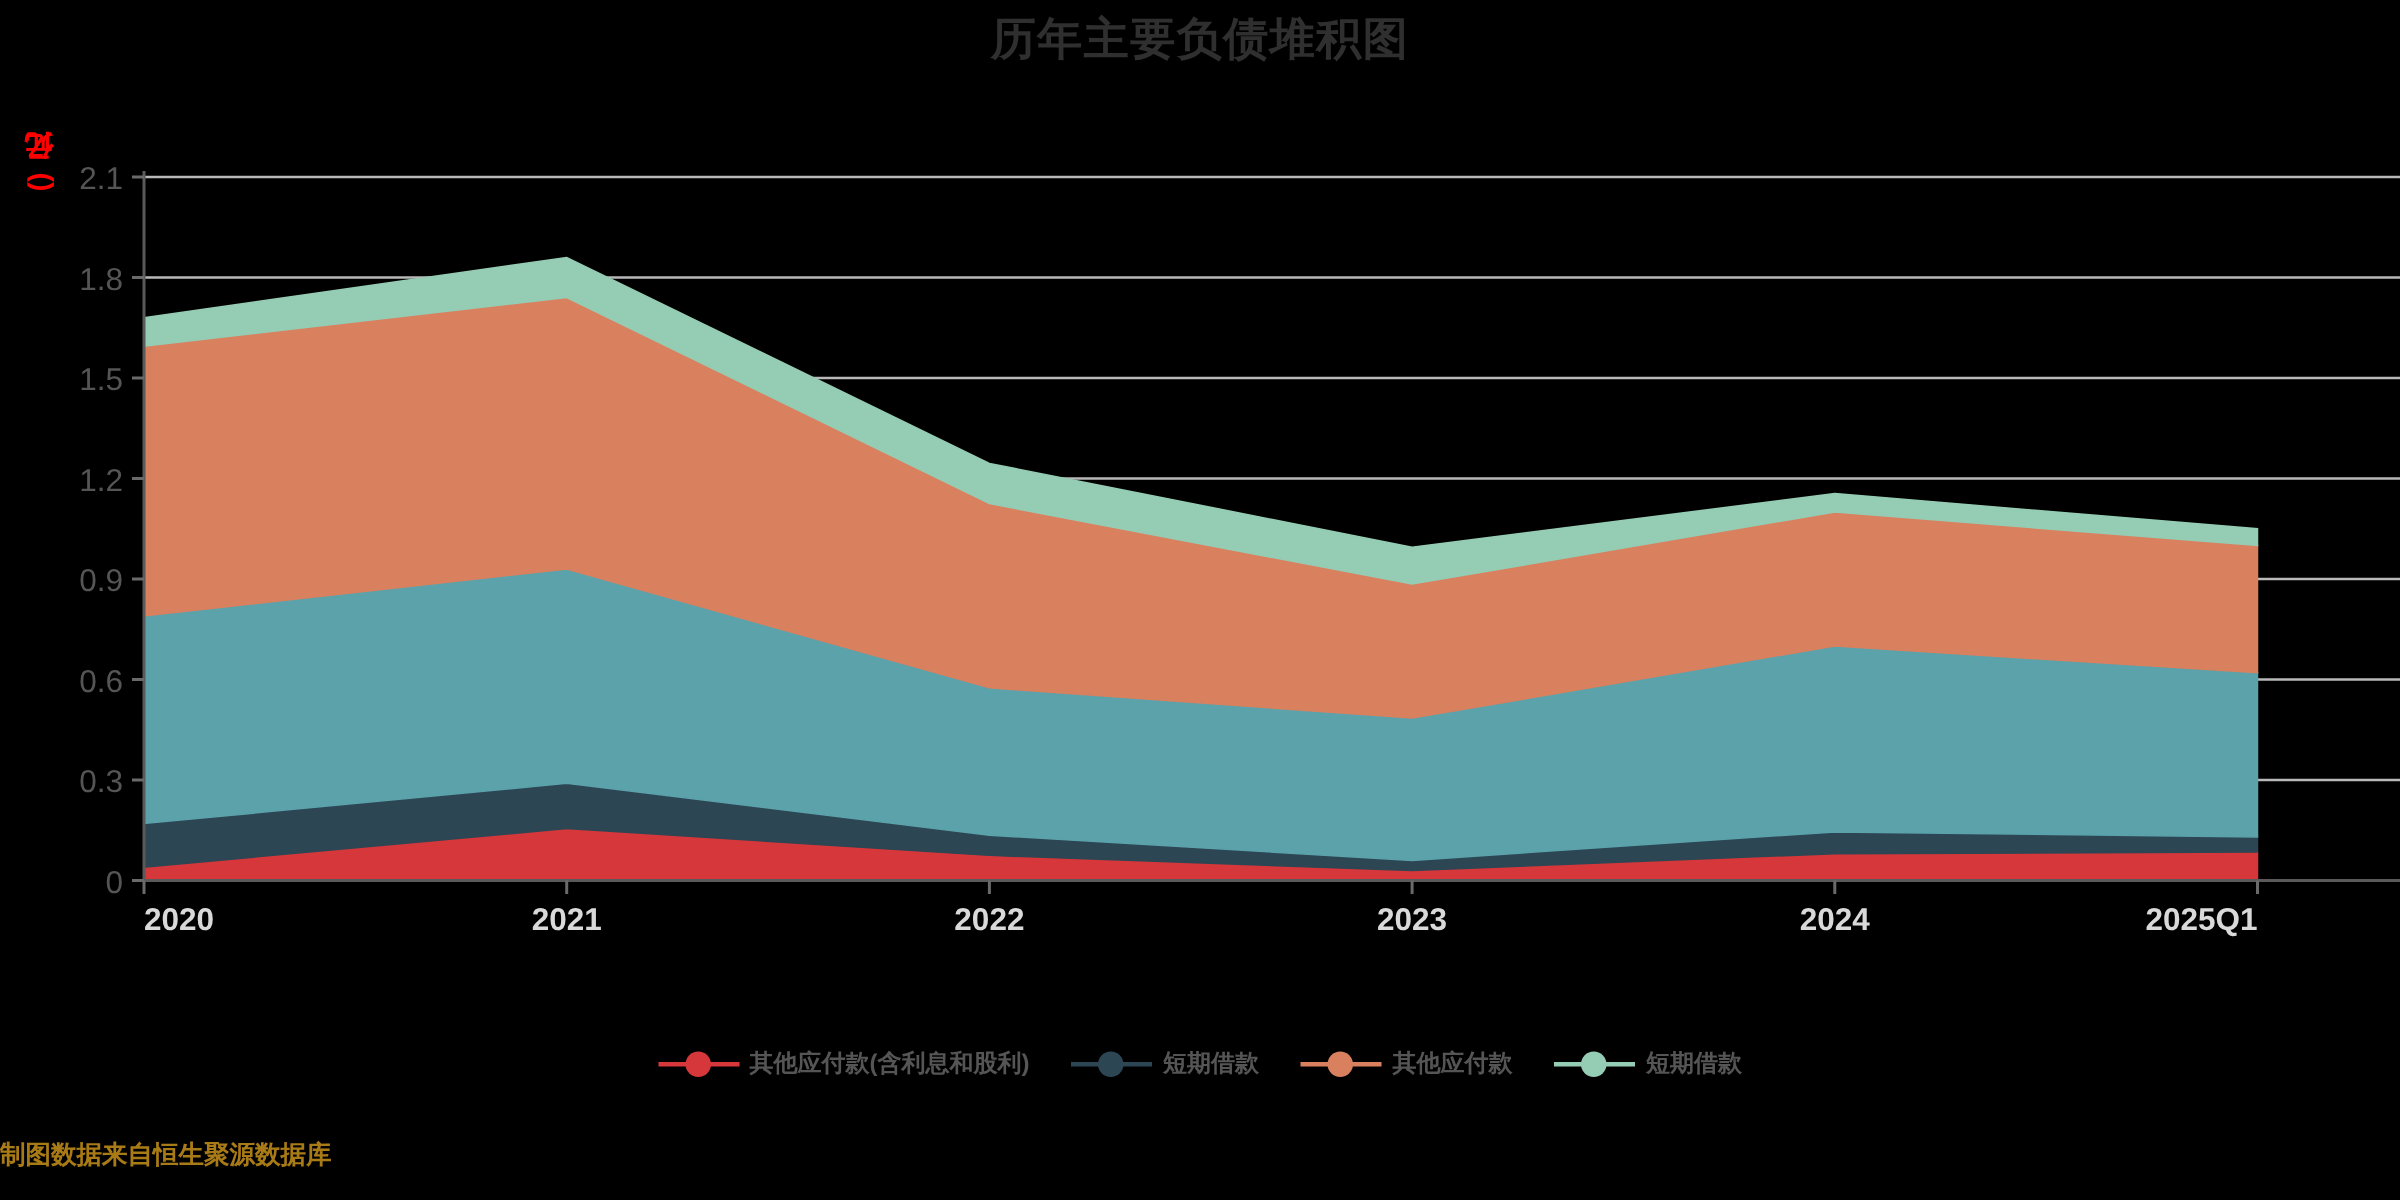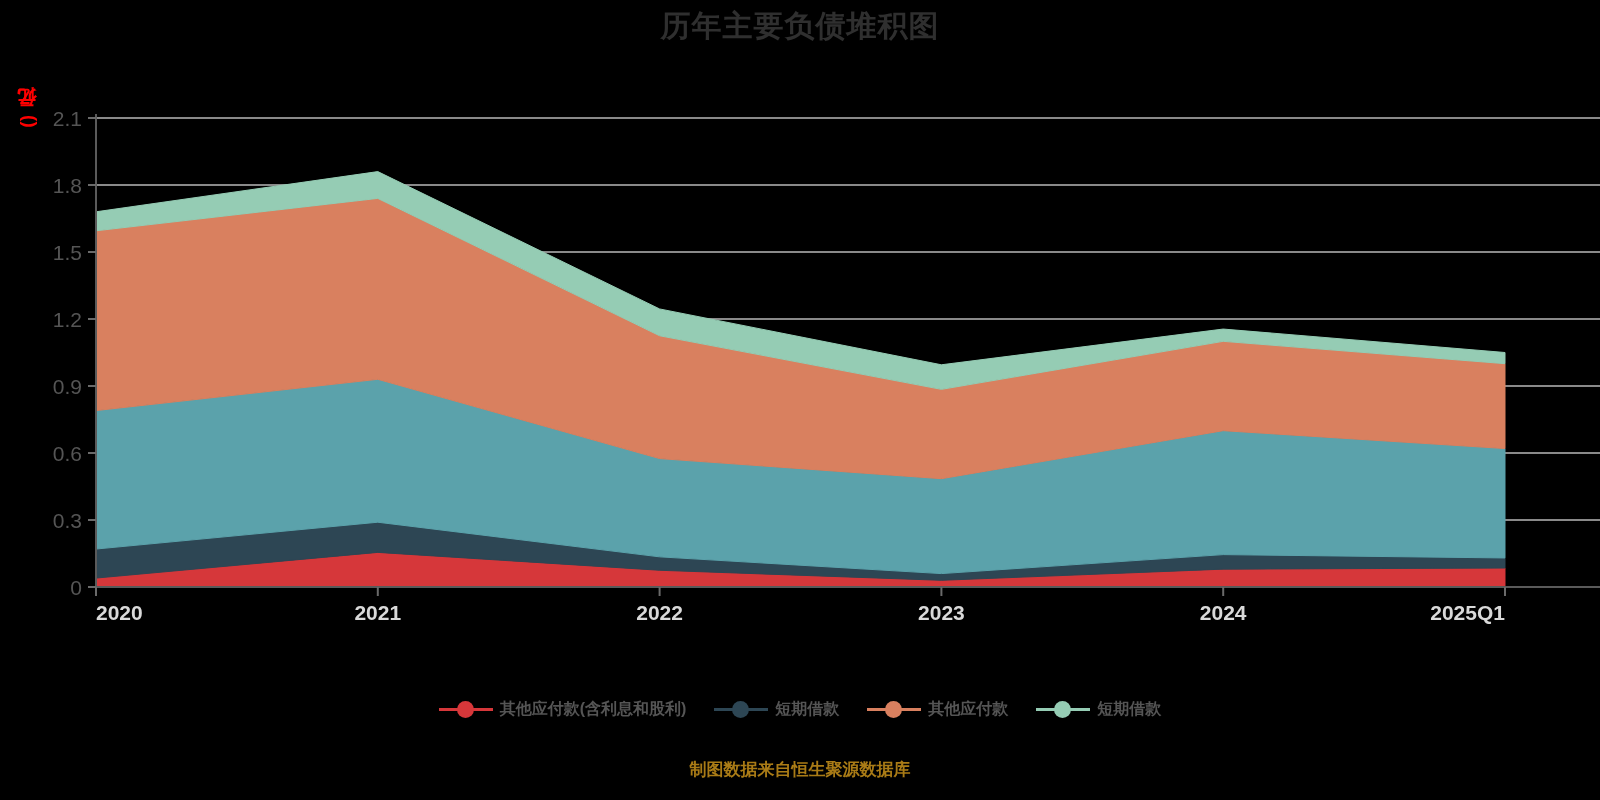--- a/index.html
+++ b/index.html
@@ -25,21 +25,21 @@
     position:absolute;left:0;top:698px;width:1600px;
     display:flex;justify-content:center;align-items:center;gap:28px;
   }
   .legend-item{display:flex;align-items:center;gap:7px;}
   .legend-marker{position:relative;width:54px;height:22px;display:block;}
   .legend-marker .lm-line{position:absolute;top:10px;left:0;width:54px;height:3px;}
   .legend-marker .lm-dot{position:absolute;top:3px;left:18px;width:17px;height:17px;border-radius:50%;}
   .legend-label{color:#555;font-size:16px;font-weight:bold;white-space:nowrap;
     font-family:"Liberation Sans","DejaVu Sans",sans-serif;}
   #footnote{
-    position:absolute;left:0;top:758px;width:1600px;text-align:center;
+    position:absolute;left:0;top:758px;width:1600px;
     color:#a97b16;font-size:17px;font-weight:bold;
     font-family:Liberation Sans, sans-serif;
   }
 </style>
 </head>
 <body>
 
 <div id="root">
 
   <div id="chart-title">历年主要负债堆积图</div>

